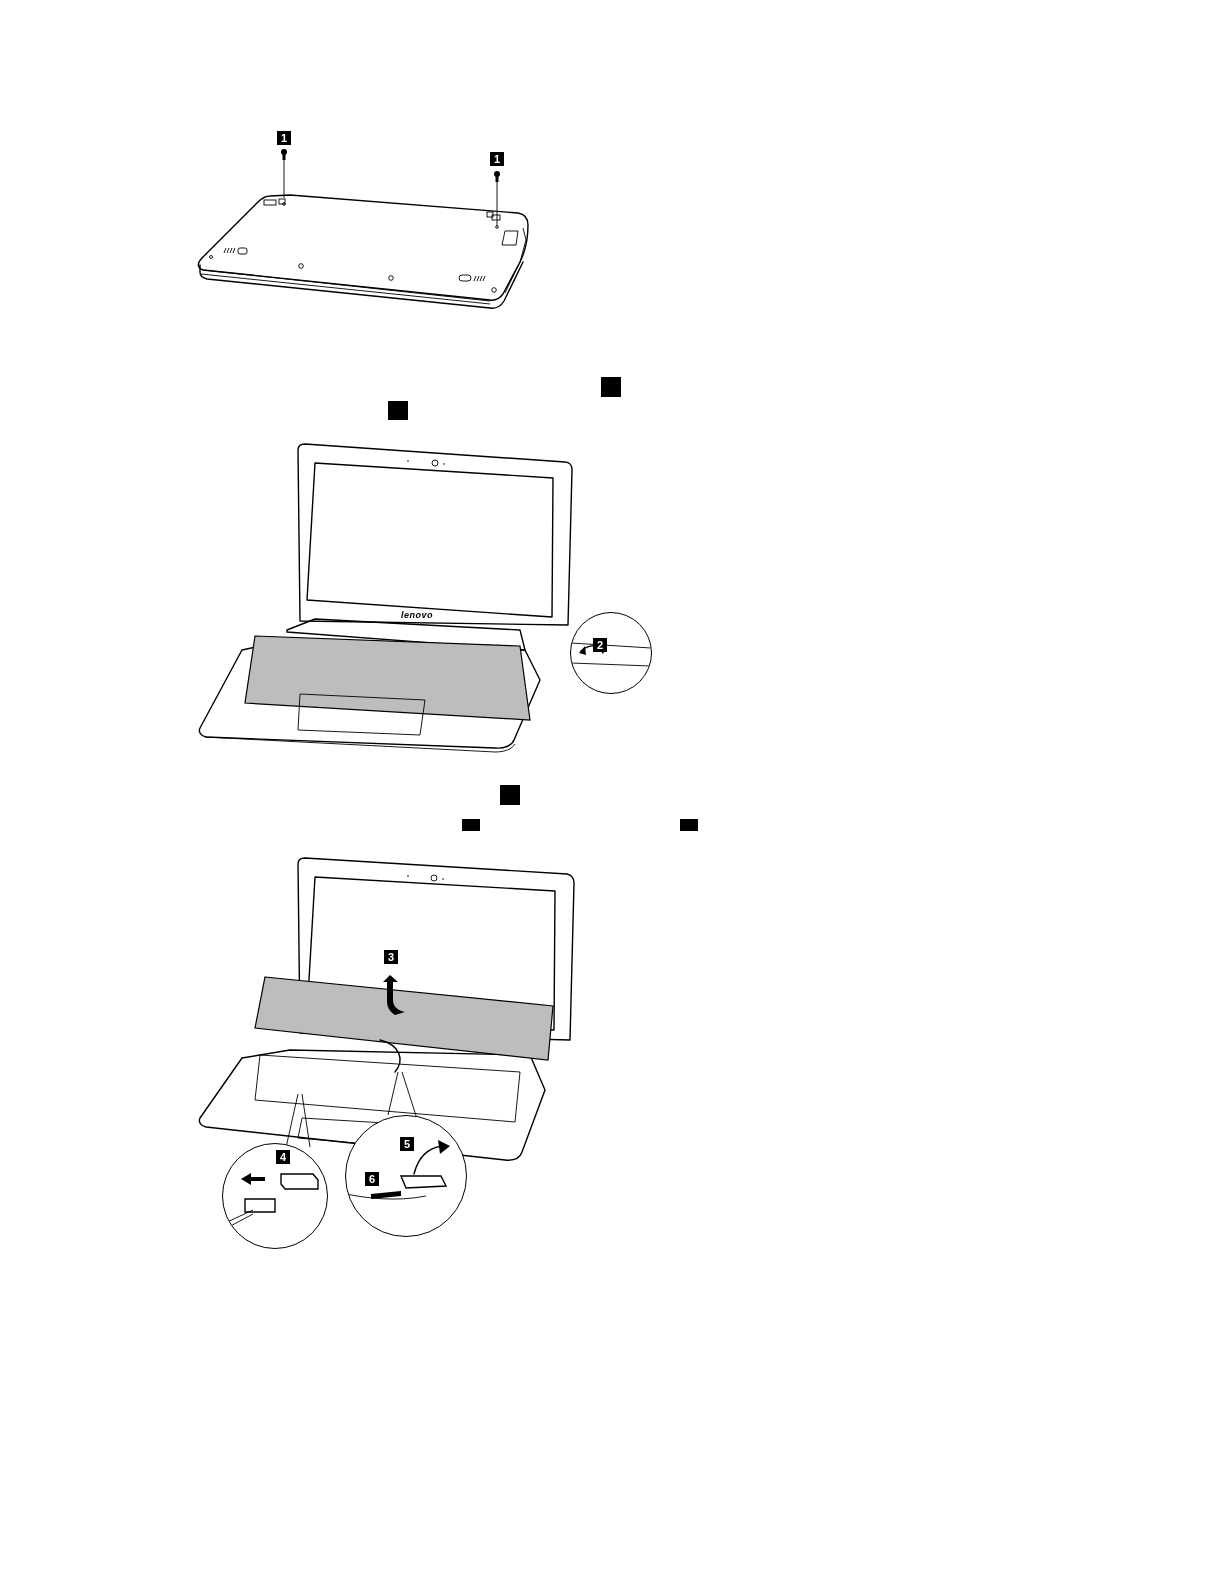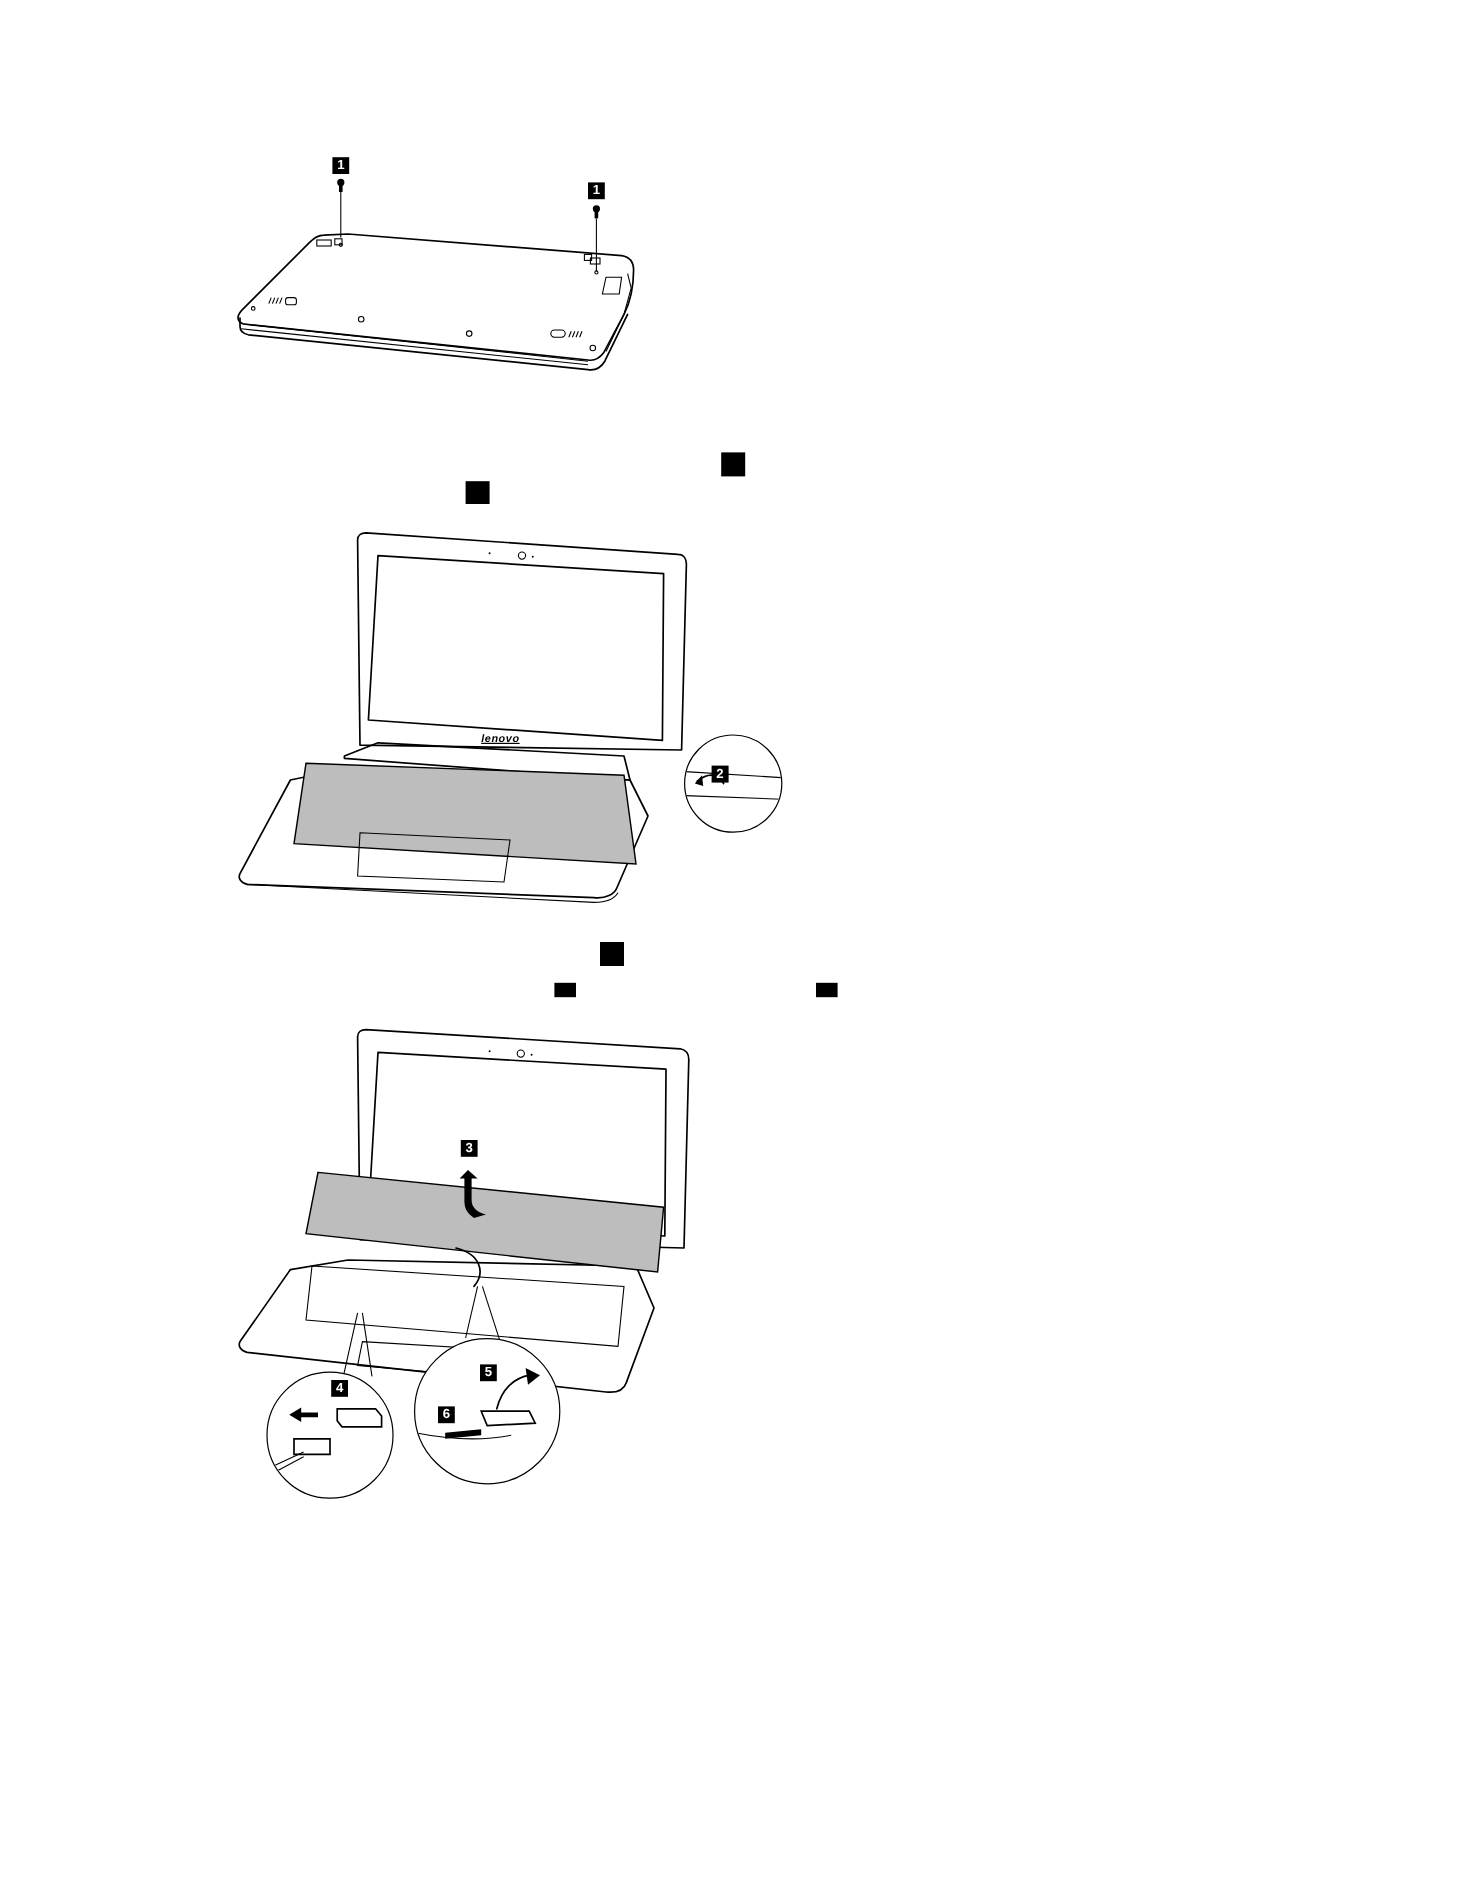--- a/index.html
+++ b/index.html
@@ -89,21 +89,21 @@
     <path class="ln" d="M287,630 L315,619 L520,630 L525,650 L287,632 Z" transform="translate(0,-430)"></path>
 
     <path class="ln" d="M290,640 L242,650 L200,728 C198,732 201,736 206,737 L495,748 C505,749 512,745 514,740 L540,680 L525,650 Z" transform="translate(0,-430)"></path>
     <path class="thin" d="M205,737 L495,752 C505,752 512,749 515,744" transform="translate(0,-430)"></path>
 
     <path class="kb" d="M255,636 L520,646 L530,720 L245,703 Z" transform="translate(0,-430)"></path>
 
     <path class="thin" d="M300,694 L425,700 L420,735 L298,730 Z" transform="translate(0,-430)"></path>
   </svg>
 
-  <div style="position:absolute;left:401px;top:180px;font-size:9px;font-weight:bold;font-style:italic;letter-spacing:0.5px;text-decoration:underline;">lenovo</div>
+  <div style="position:absolute;left:401px;top:180px;font-size:9px;font-weight:bold;font-style:italic;letter-spacing:0.5px;">lenovo</div>
 
   <div style="position:absolute;left:570px;top:182px;width:80px;height:80px;border:1.4px solid #000;border-radius:50%;background:#fff;overflow:hidden;">
     <svg width="80" height="80" style="left:0;top:0;">
       <path class="thin" d="M0,30 L80,35"></path>
       <path class="thin" d="M0,50 L80,53"></path>
       <path class="ln" d="M10,38 C20,30 28,32 32,40"></path>
       <path class="arrow" d="M8,40 L14,33 L15,42 Z"></path>
     </svg>
   </div>
   <div class="marker" style="left:593px;top:638px;position:fixed;">2</div>

